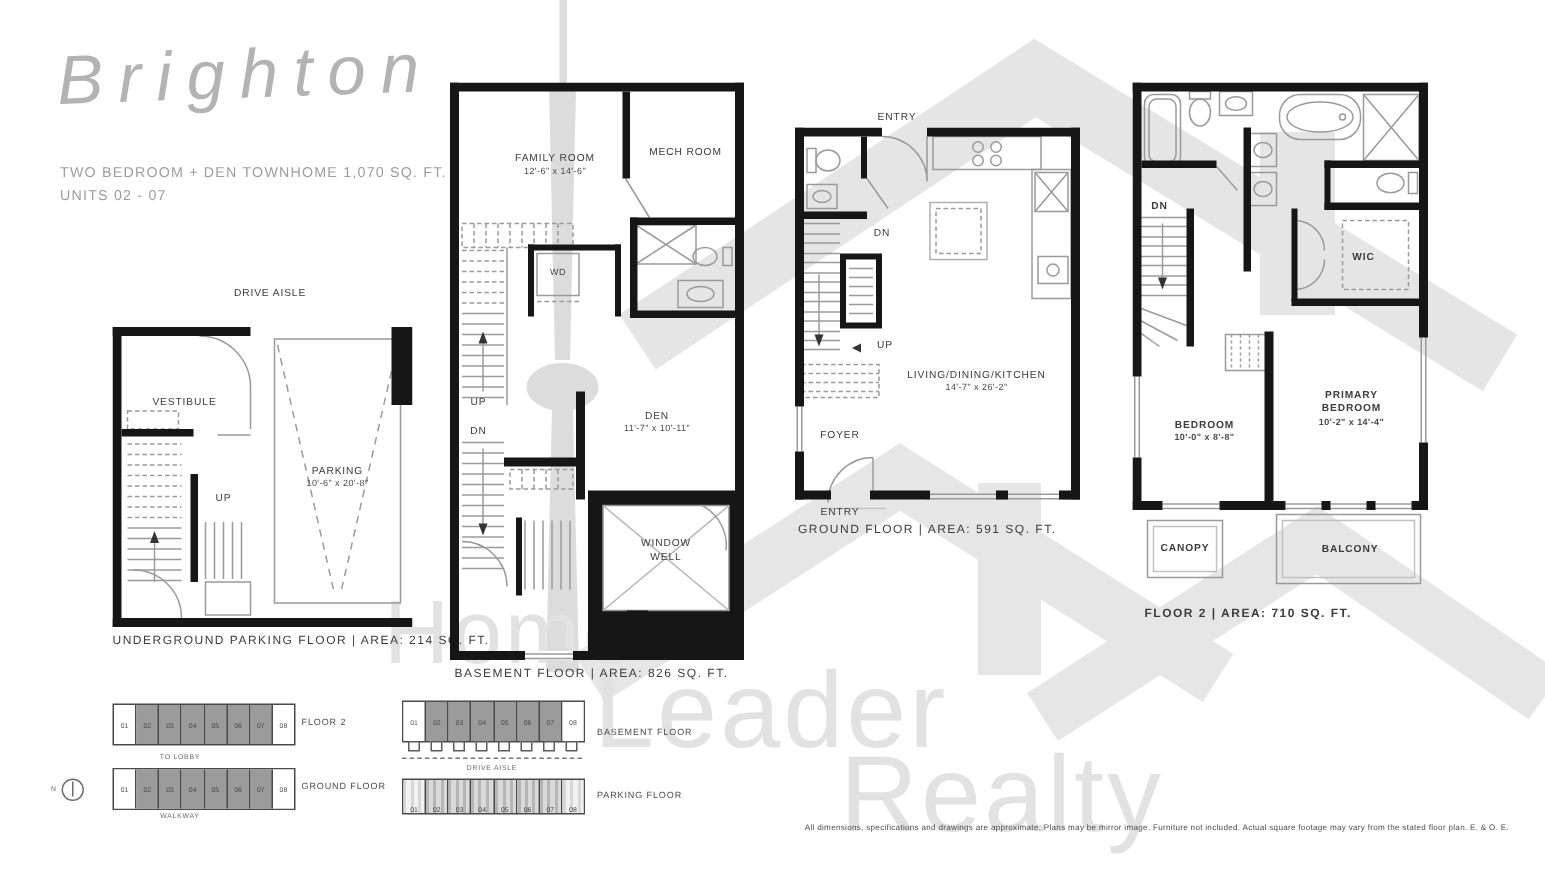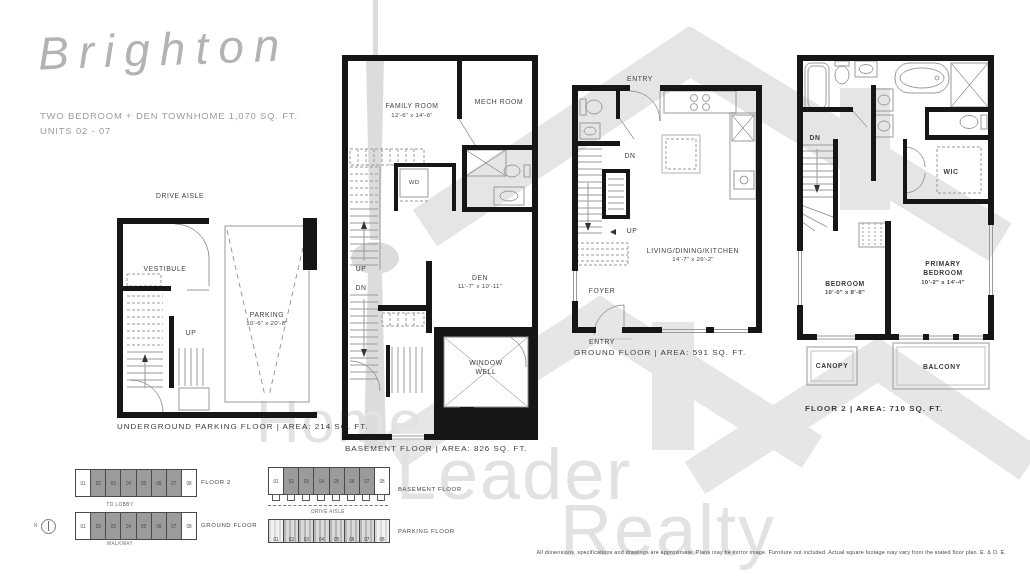--- a/index.html
+++ b/index.html
@@ -7,21 +7,21 @@
           font-family:"Liberation Sans",sans-serif;}
   
   .wm-word{position:absolute;color:#e2e2e2;font-weight:400;letter-spacing:2px;z-index:0;line-height:1;}
   #wm-svg{position:absolute;left:0;top:0;z-index:0;}
   
   .title{position:absolute;left:38px;top:22px;font-size:46px;font-style:italic;color:#b3b3b3;
          letter-spacing:10px;transform:rotate(-2deg);z-index:2;}
   .subtitle{position:absolute;left:40px;top:108px;font-size:9.5px;line-height:1.6;
             letter-spacing:.8px;color:#9d9d9d;z-index:2;}
   
-  .plan{position:absolute;z-index:1;margin-left:42px;}
+  .plan{position:absolute;z-index:1;}
   .plan svg{position:absolute;left:0;top:0;}
   .lbl{position:absolute;font-size:6.8px;letter-spacing:.6px;color:#3c3c3c;text-align:center;
        line-height:1.35;white-space:nowrap;z-index:2;}
   .lbl.dim{font-size:6px;letter-spacing:.3px;color:#4a4a4a;}
   .lbl.pre{white-space:pre-line;}
   .caption{position:absolute;font-size:8px;letter-spacing:1px;color:#3c3c3c;white-space:nowrap;z-index:2;}
   
   .strip{position:absolute;display:flex;z-index:2;border:1px solid #4a4a4a;background:#fff;}
   .kp-cell{flex:1;border-right:1px solid #4a4a4a;display:flex;align-items:center;justify-content:center;
            font-size:4.6px;color:#555;background:#fff;}

